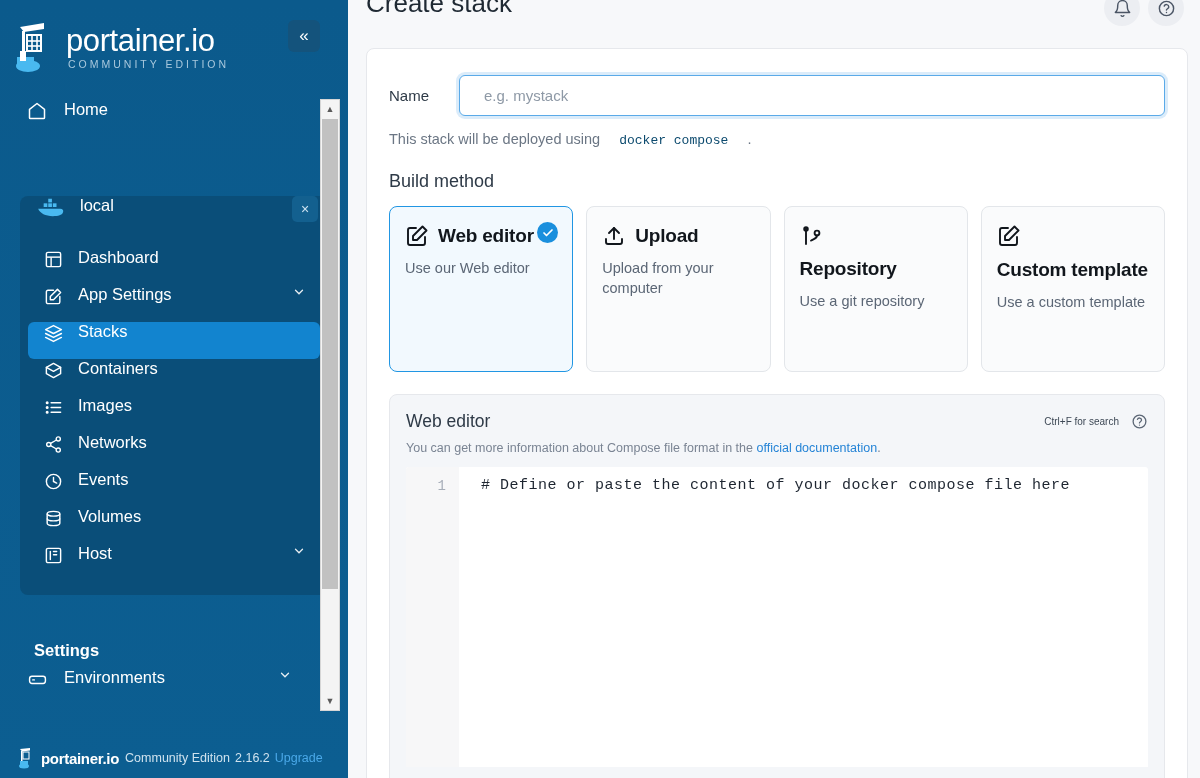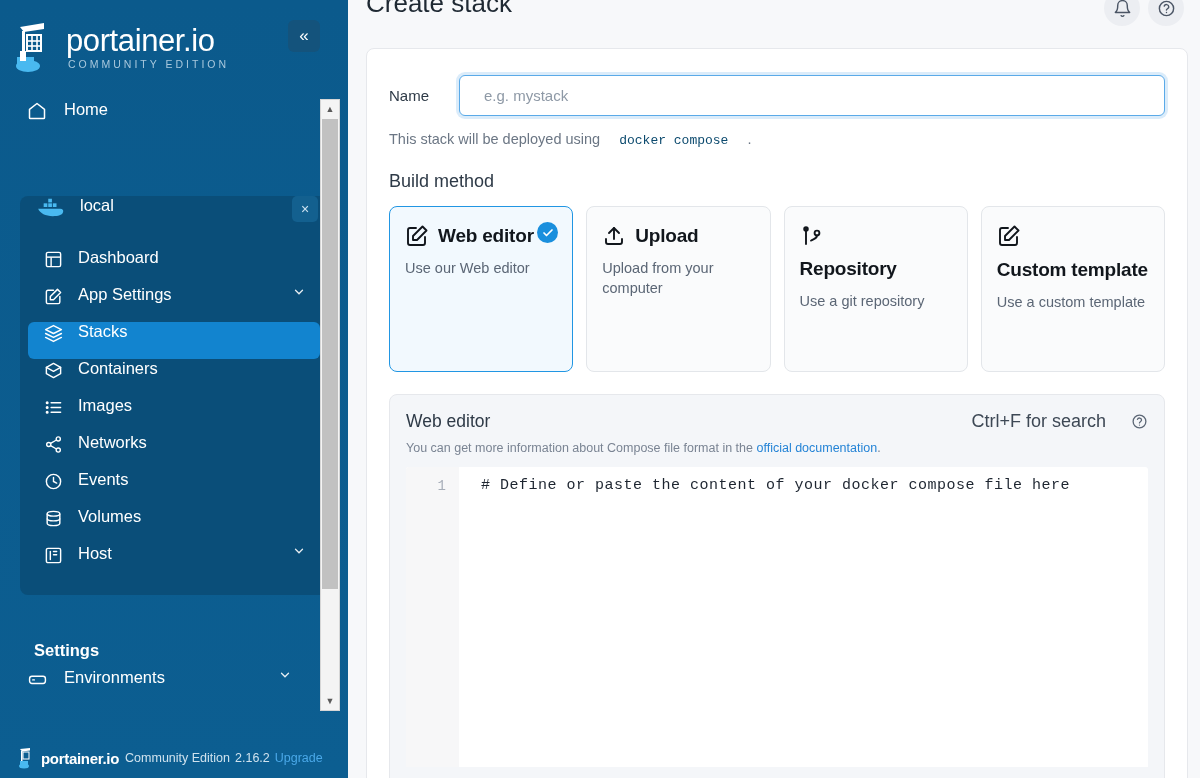--- a/index.html
+++ b/index.html
@@ -383,23 +383,23 @@
   .editor-head {
     display: flex;
     align-items: center;
   }
   .editor-title {
     font-size: 17.5px;
     color: #2e3a47;
     flex: 1;
   }
   .editor-search-hint {
-    font-size: 18px;
+    font-size: 10px;
     color: #3d4855;
-    margin-right: 25px;
+    margin-right: 12px;
   }
   .editor-help {
     width: 17px; height: 17px; color: #5b6675; cursor: pointer;
     display: flex; align-items: center; justify-content: center;
   }
   .editor-sub {
     margin-top: 9px;
     font-size: 12.5px;
     color: #7a8493;
   }

